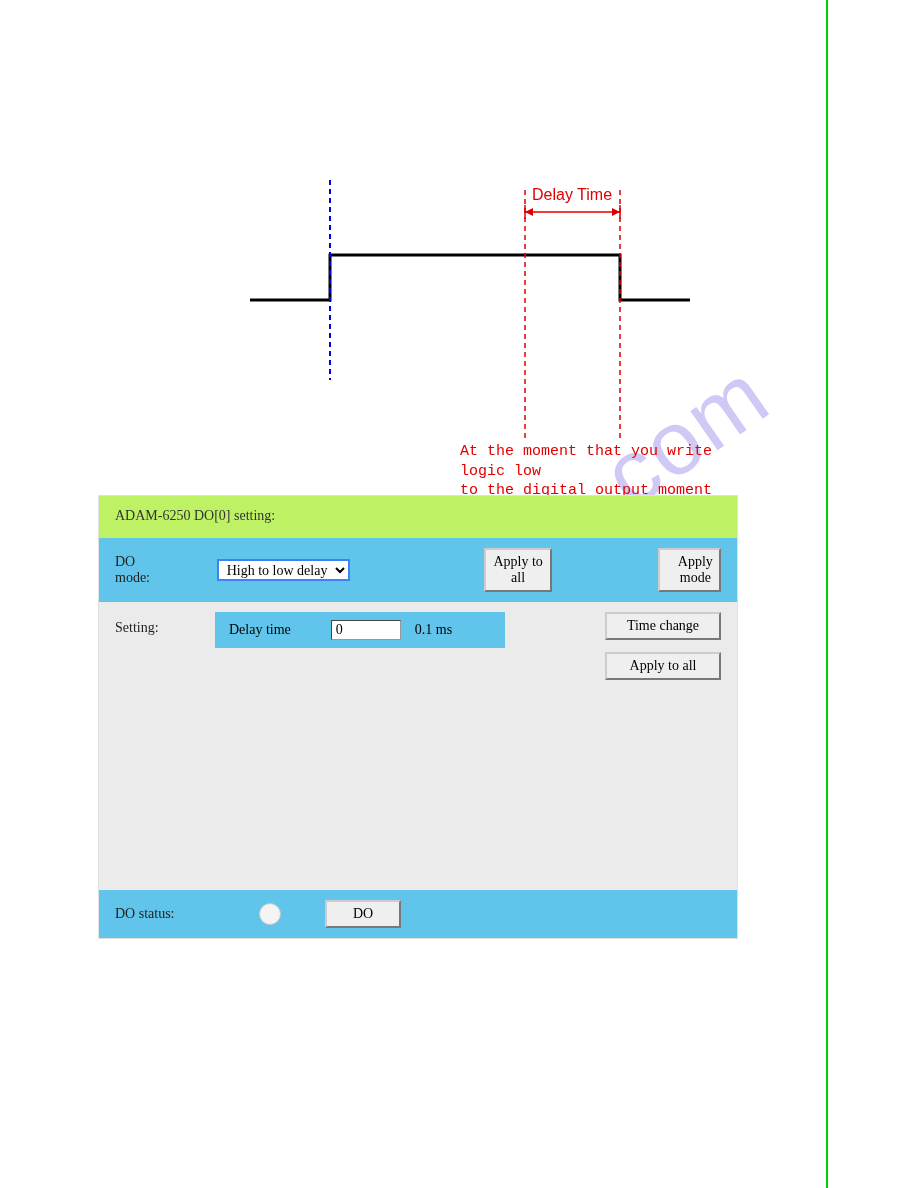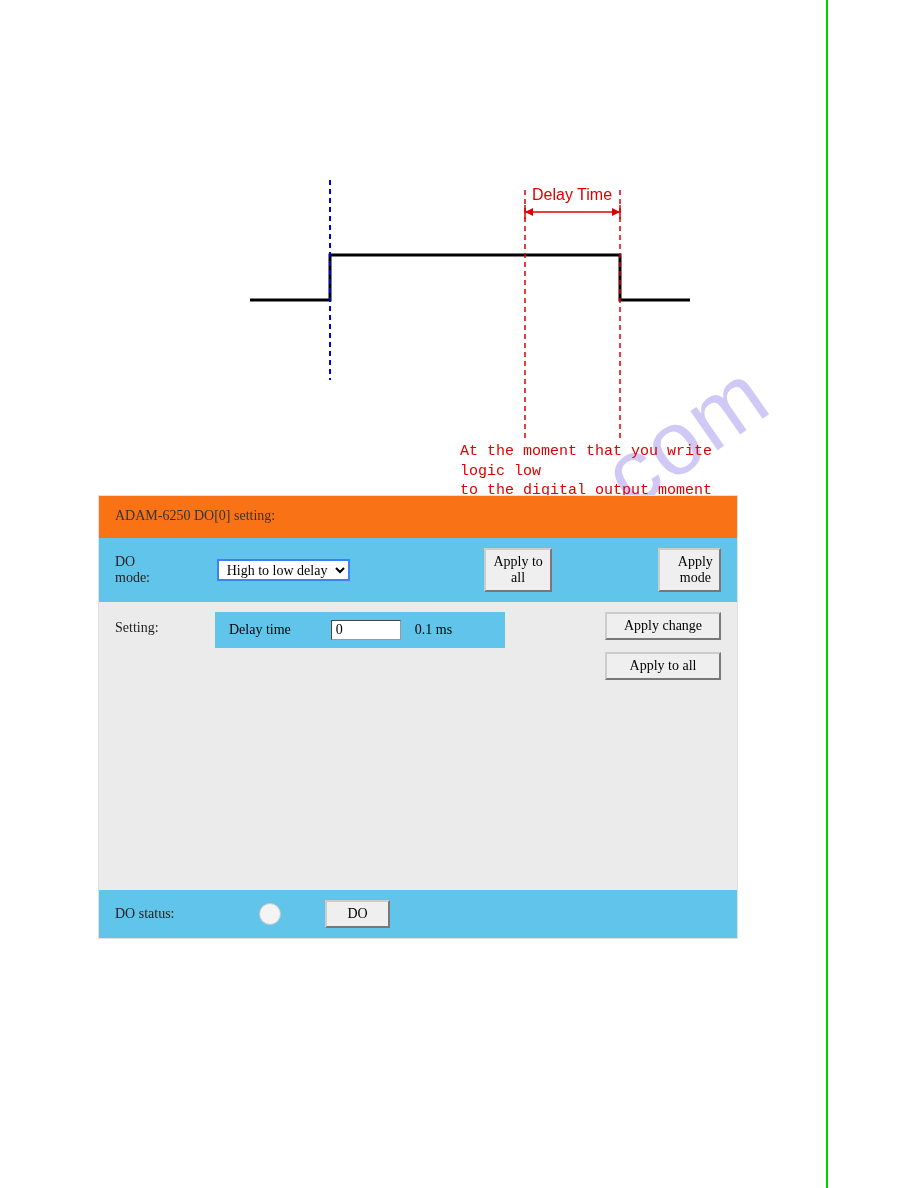--- a/index.html
+++ b/index.html
@@ -63,21 +63,21 @@
     color: #e00000;
     font-size: 15px;
     font-family: Liberation Mono, monospace;
     line-height: 1.3;
   }
   .panel {
     position: absolute;
     left: 98px;
     top: 495px;
     width: 640px;
-    background: #f97316;
+    background: #bef264;
     border: 1px solid #e0e0e0;
     font-family: "Times New Roman", serif;
     font-size: 14px;
   }
   .panel-title {
     padding: 12px 16px 14px 16px;
     color: #333;
   }
   .row-band {
     background: #61c4ea;
@@ -200,27 +200,27 @@
     <div class="row-plain">
       <div class="lbl" style="padding-top:8px;">Setting:</div>
       <div class="cell-sub" style="width:290px;">
         <span>Delay time</span>
         <div style="display:flex; align-items:center; gap:14px;">
           <input class="text-input" type="text" value="0" style="">
           <span>0.1 ms</span>
         </div>
       </div>
       <div class="right-btn-col">
-        <button class="btn">Apply change</button>
+        <button class="btn">Time change</button>
         <button class="btn">Apply to all</button>
       </div>
     </div>
 
     <div class="spacer-row"></div>
 
     <div class="row-band" style="">
       <div class="lbl">DO status:</div>
       <div class="status-dot"></div>
-      <button class="btn" style="width:65px;">DO</button>
+      <button class="btn" style="width:76px;">DO</button>
     </div>
   </div>
 
 </div>
 
 </body></html>

